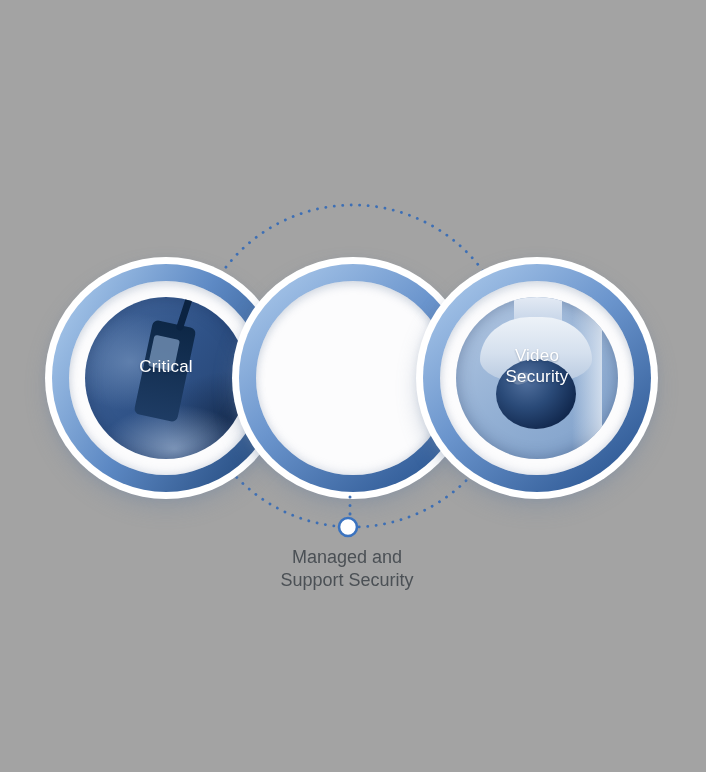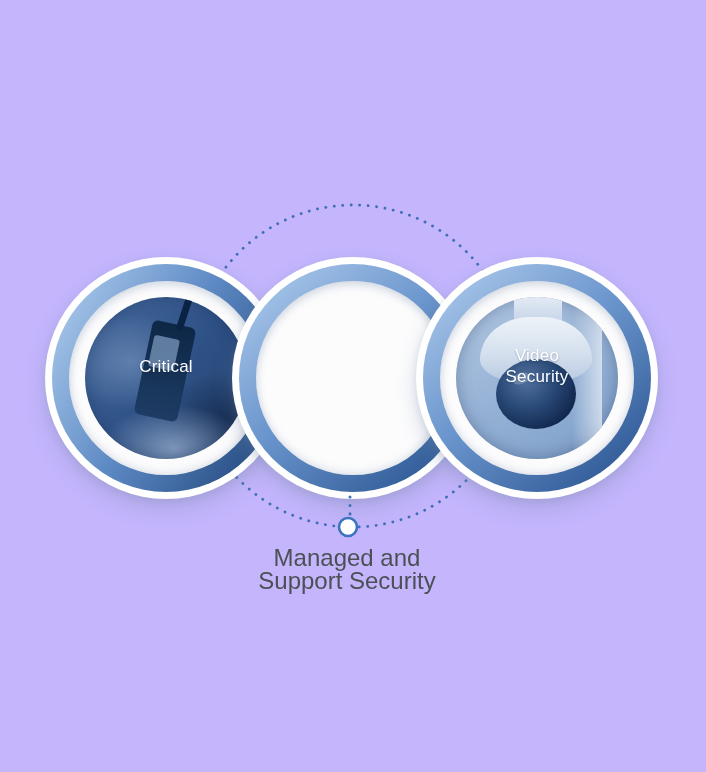--- a/index.html
+++ b/index.html
@@ -1,17 +1,17 @@
 <!DOCTYPE html>
 <html><head>
 <meta charset="utf-8">
 <style>
   html,body{margin:0;padding:0;background:#fff;}
   .stage{
-    position:relative;width:706px;height:772px;background:#c4b5fd;overflow:hidden;
+    position:relative;width:706px;height:772px;background:#a3a3a3;overflow:hidden;
     font-family:"Liberation Sans", sans-serif;
   }
   svg.layer{position:absolute;left:0;top:0;pointer-events:none;}
   .orbit{z-index:0;}
   .overlay{z-index:6;}
 
   
   .node{position:absolute;width:242px;height:242px;top:257px;}
   .n1{left:45px;z-index:1;}
   .n2{left:232px;z-index:2;}
@@ -83,21 +83,21 @@
     border-radius:48% 48% 46% 46% / 70% 70% 38% 38%;
     background:linear-gradient(180deg,#edf2f8 0%,#d5e0ee 55%,#b7c9e0 100%);}
   .c3dome{left:40px;top:62px;width:80px;height:70px;border-radius:50%;
     background:radial-gradient(circle at 38% 30%, #52719f 0%, #2a4a78 40%, #12294f 75%, #0d2347 100%);}
   .c3hi{left:56px;top:76px;width:18px;height:11px;border-radius:50%;
     background:rgba(255,255,255,.22);transform:rotate(-18deg);}
 
   
   .hub-label{
     position:absolute;left:197px;top:546px;width:300px;z-index:5;
-    text-align:center;color:#4b5055;font-size:24px;line-height:23px;
+    text-align:center;color:#4b5055;font-size:18px;line-height:23px;
   }
   .hub-label span{display:block;}
 </style>
 </head>
 <body>
 
 <div class="stage">
 
   <svg class="layer orbit" width="706" height="772" viewBox="0 0 706 772">
     <circle cx="353" cy="366" r="161" fill="none" stroke="#3d6fb5" stroke-width="2.8" stroke-linecap="round" stroke-dasharray="0.1 8.4"></circle>

